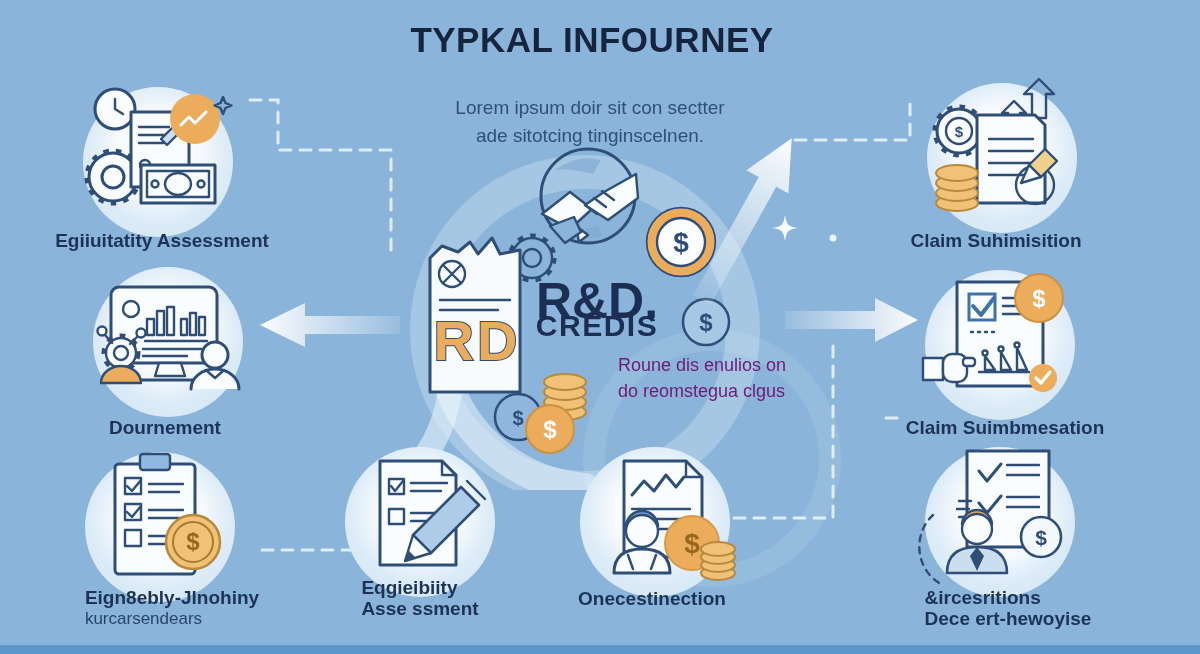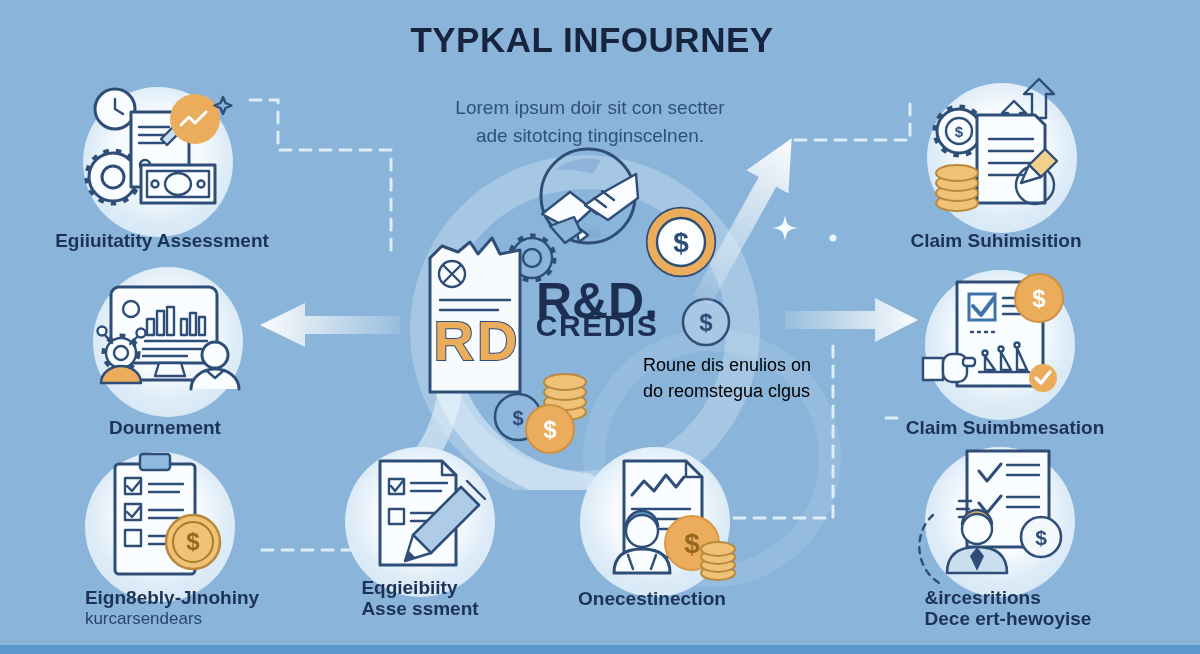--- a/index.html
+++ b/index.html
@@ -40,21 +40,21 @@
   }
   .lbl{
     position:absolute;transform:translateX(-50%);font-size:19px;font-weight:700;
     color:#1D3356;white-space:nowrap;text-align:left;line-height:21px;
   }
   .sub{font-weight:400;font-size:17px;color:#28456B;}
   .h1c{position:absolute;left:597px;top:272px;transform:translateX(-50%);
     font-size:50px;font-weight:800;color:#1C2F52;white-space:nowrap;}
   .h2c{position:absolute;left:597px;top:309px;transform:translateX(-50%);
     font-size:30px;font-weight:800;color:#1C2F52;letter-spacing:1.5px;white-space:nowrap;}
-  .note{position:absolute;left:643px;top:352px;font-size:18px;line-height:26px;color:#000000;white-space:nowrap;}
+  .note{position:absolute;left:618px;top:352px;font-size:18px;line-height:26px;color:#701a75;white-space:nowrap;}
   .footer{position:absolute;left:0;bottom:0;width:1200px;height:9px;background:#5B97CB;}
 </style>
 </head>
 <body>
 
 <div id="canvas">
 
   <svg class="abs" style="left:0;top:0" width="1200" height="654" viewBox="0 0 1200 654">
     <circle cx="712" cy="458" r="118" stroke="rgba(255,255,255,0.10)" stroke-width="22" fill="none"></circle>
     <path d="M452,378 Q446,432 420,462" stroke="rgba(236,247,253,0.55)" stroke-width="24" fill="none" stroke-linecap="round"></path>

